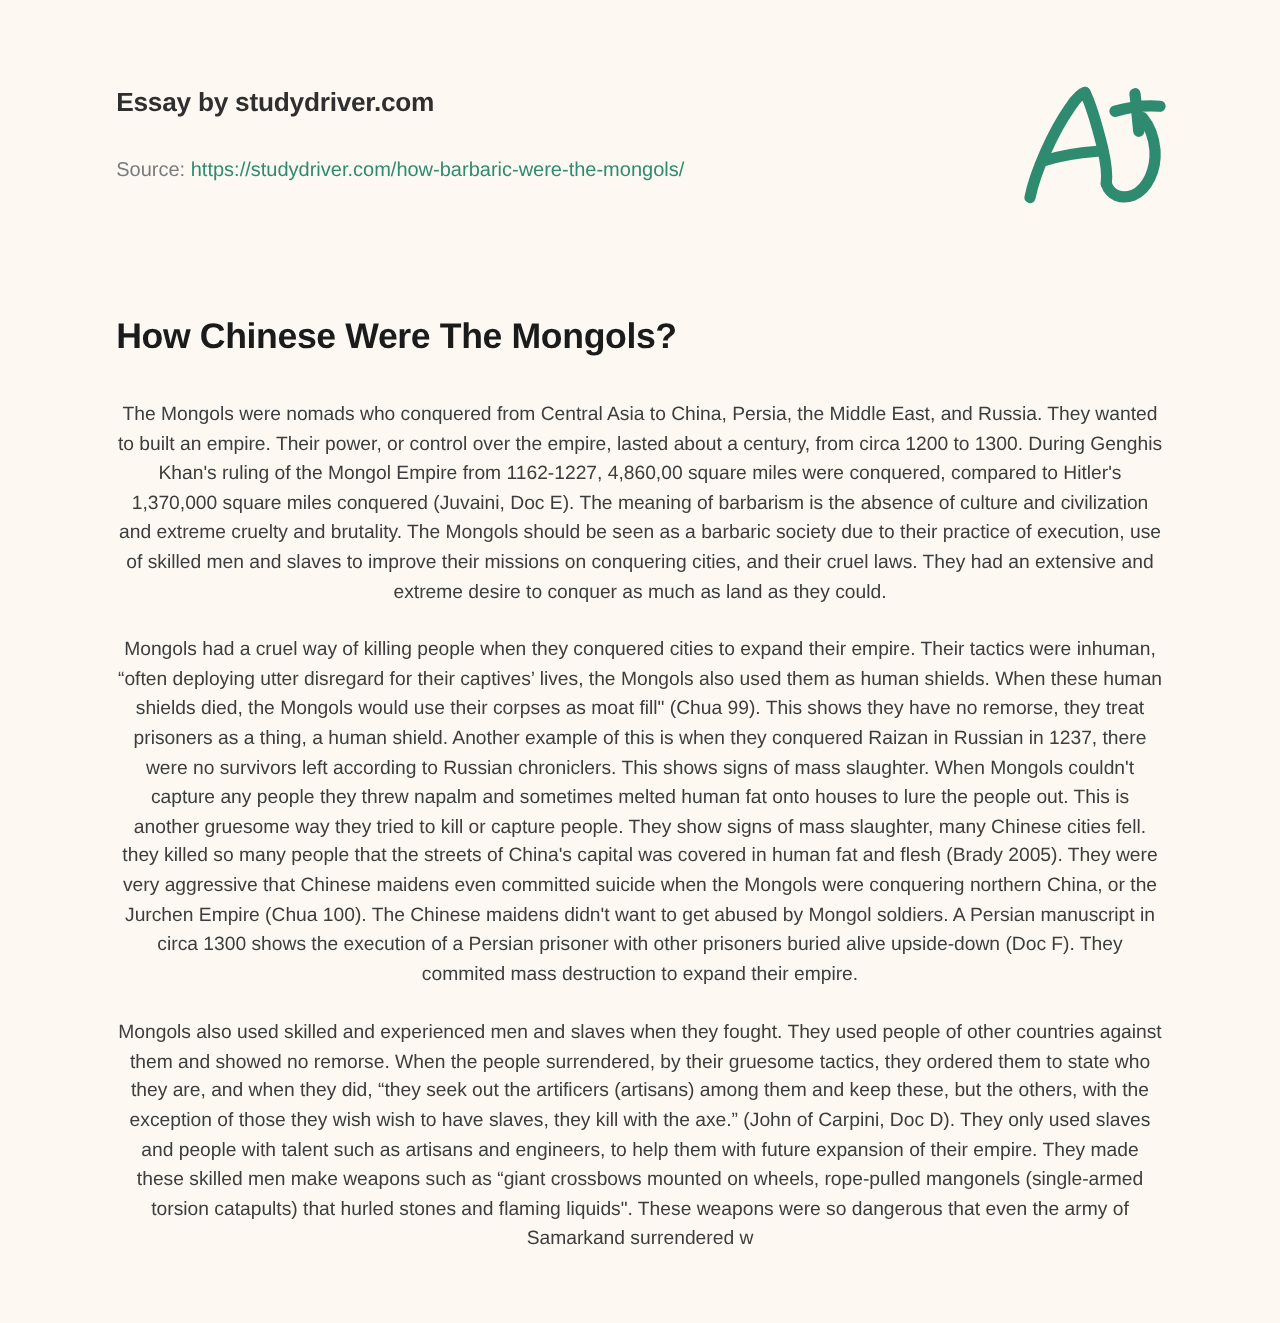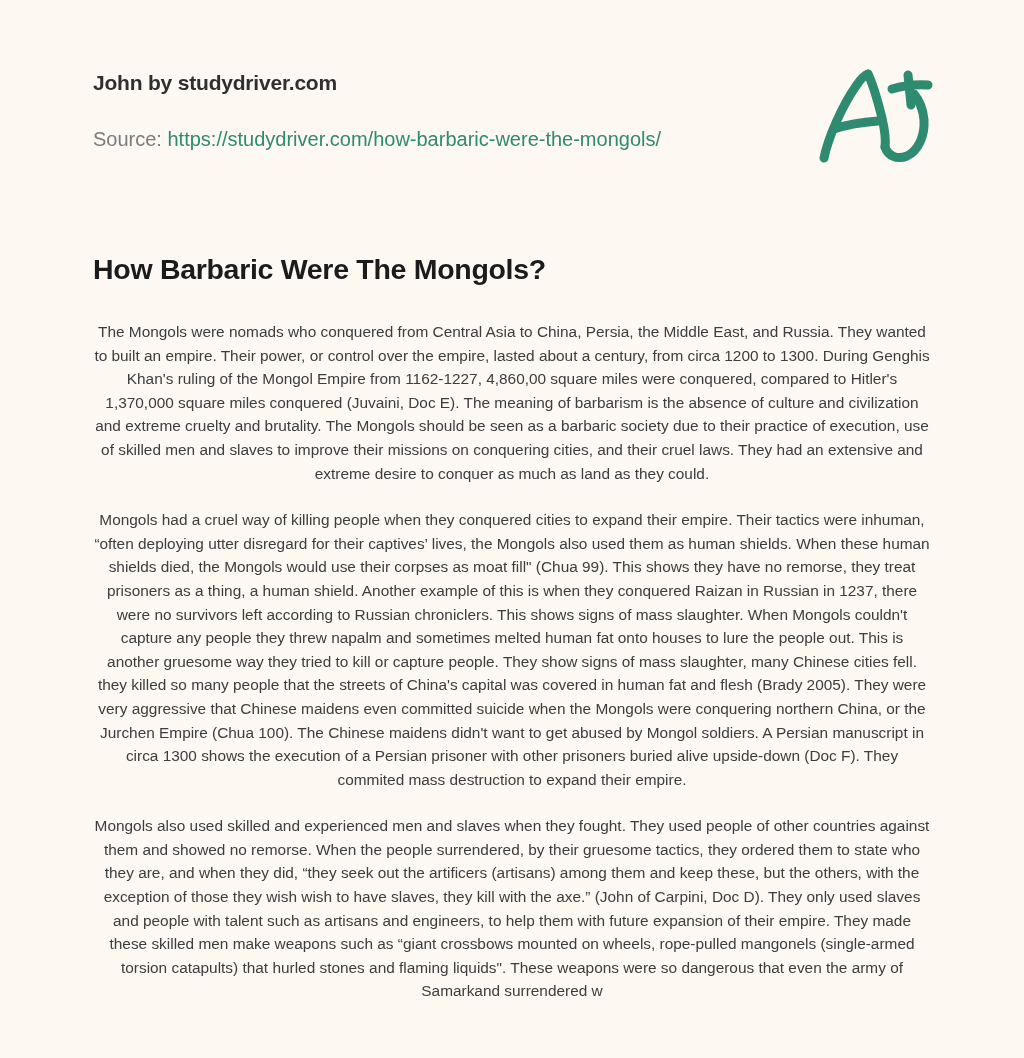--- a/index.html
+++ b/index.html
@@ -41,21 +41,21 @@
     font-weight: bold;
     letter-spacing: -0.2px;
     color: #2f2f2f;
     white-space: nowrap;
   }
 
   .source-line {
     position: absolute;
     left: 93px;
     top: 128px;
-    font-size: 20px;
+    font-size: 16px;
     color: #7b7b7b;
     white-space: nowrap;
   }
 
   .source-label {
     color: #7b7b7b;
   }
 
   .source-url {
     color: #2e8b70;
@@ -104,21 +104,21 @@
     margin-bottom: 0;
   }
 </style>
 </head>
 <body>
 
 <div class="page">
 
   <div class="header">
 
-    <div class="brand-line">John by studydriver.com</div>
+    <div class="brand-line">Essay by studydriver.com</div>
 
     <div class="source-line">
       <span class="source-label">Source:</span>
       <span class="source-url">https://studydriver.com/how-barbaric-were-the-mongols/</span>
     </div>
 
     <div class="logo">
       <svg viewBox="0 0 124 104" xmlns="http://www.w3.org/2000/svg">
         <g fill="none" stroke="#2e8b70" stroke-linecap="round" stroke-linejoin="round">
 
@@ -134,21 +134,21 @@
 
           <path d="M80 27 C90 24, 104 22, 116 23" stroke-width="9"></path>
         </g>
       </svg>
     </div>
 
   </div>
 
   <div class="article">
 
-    <h1 class="article-title">How Barbaric Were The Mongols?</h1>
+    <h1 class="article-title">How Chinese Were The Mongols?</h1>
 
     <div class="article-body">
       <p>The Mongols were nomads who conquered from Central Asia to China, Persia, the Middle East, and Russia. They wanted to built an empire. Their power, or control over the empire, lasted about a century, from circa 1200 to 1300. During Genghis Khan's ruling of the Mongol Empire from 1162-1227, 4,860,00 square miles were conquered, compared to Hitler's 1,370,000 square miles conquered (Juvaini, Doc E). The meaning of barbarism is the absence of culture and civilization and extreme cruelty and brutality. The Mongols should be seen as a barbaric society due to their practice of execution, use of skilled men and slaves to improve their missions on conquering cities, and their cruel laws. They had an extensive and extreme desire to conquer as much as land as they could.</p>
       <p>Mongols had a cruel way of killing people when they conquered cities to expand their empire. Their tactics were inhuman, “often deploying utter disregard for their captives’ lives, the Mongols also used them as human shields. When these human shields died, the Mongols would use their corpses as moat fill" (Chua 99). This shows they have no remorse, they treat prisoners as a thing, a human shield. Another example of this is when they conquered Raizan in Russian in 1237, there were no survivors left according to Russian chroniclers. This shows signs of mass slaughter. When Mongols couldn't capture any people they threw napalm and sometimes melted human fat onto houses to lure the people out. This is another gruesome way they tried to kill or capture people. They show signs of mass slaughter, many Chinese cities fell. they killed so many people that the streets of China's capital was covered in human fat and flesh (Brady 2005). They were very aggressive that Chinese maidens even committed suicide when the Mongols were conquering northern China, or the Jurchen Empire (Chua 100). The Chinese maidens didn't want to get abused by Mongol soldiers. A Persian manuscript in circa 1300 shows the execution of a Persian prisoner with other prisoners buried alive upside-down (Doc F). They commited mass destruction to expand their empire.</p>
       <p>Mongols also used skilled and experienced men and slaves when they fought. They used people of other countries against them and showed no remorse. When the people surrendered, by their gruesome tactics, they ordered them to state who they are, and when they did, “they seek out the artificers (artisans) among them and keep these, but the others, with the exception of those they wish wish to have slaves, they kill with the axe.” (John of Carpini, Doc D). They only used slaves and people with talent such as artisans and engineers, to help them with future expansion of their empire. They made these skilled men make weapons such as “giant crossbows mounted on wheels, rope-pulled mangonels (single-armed torsion catapults) that hurled stones and flaming liquids". These weapons were so dangerous that even the army of Samarkand surrendered w</p>
     </div>
 
   </div>
 
 </div>

